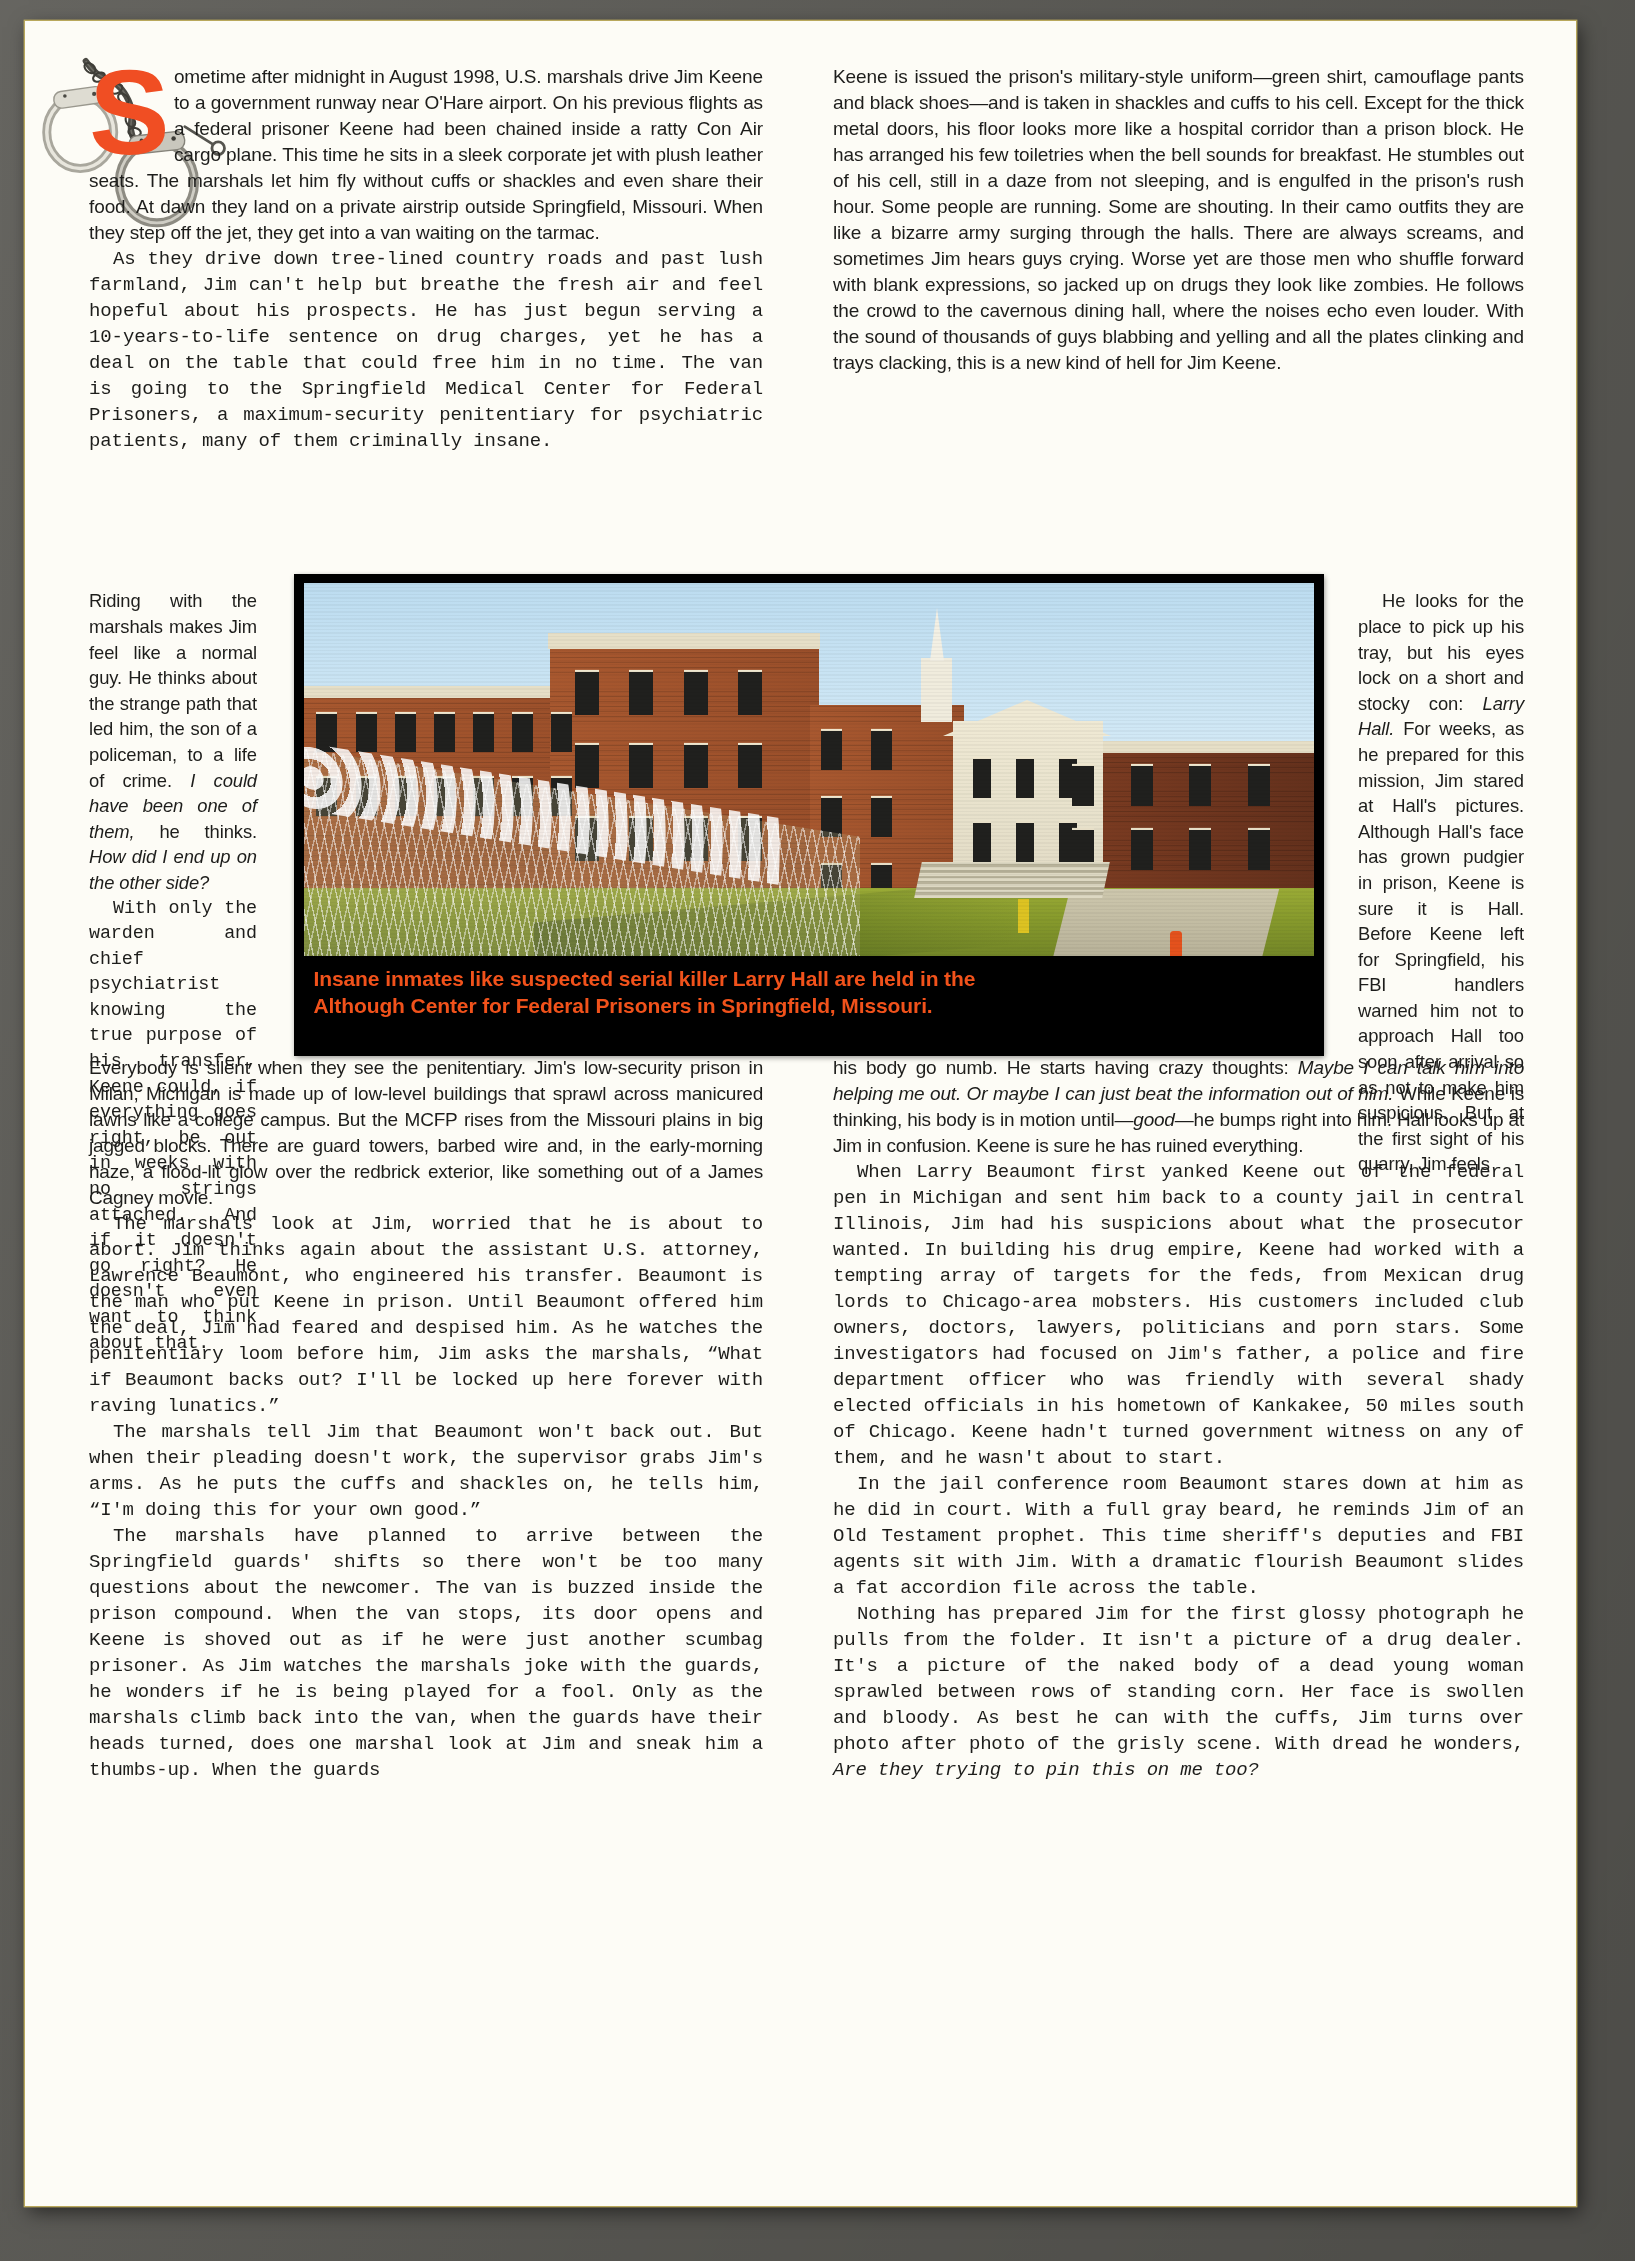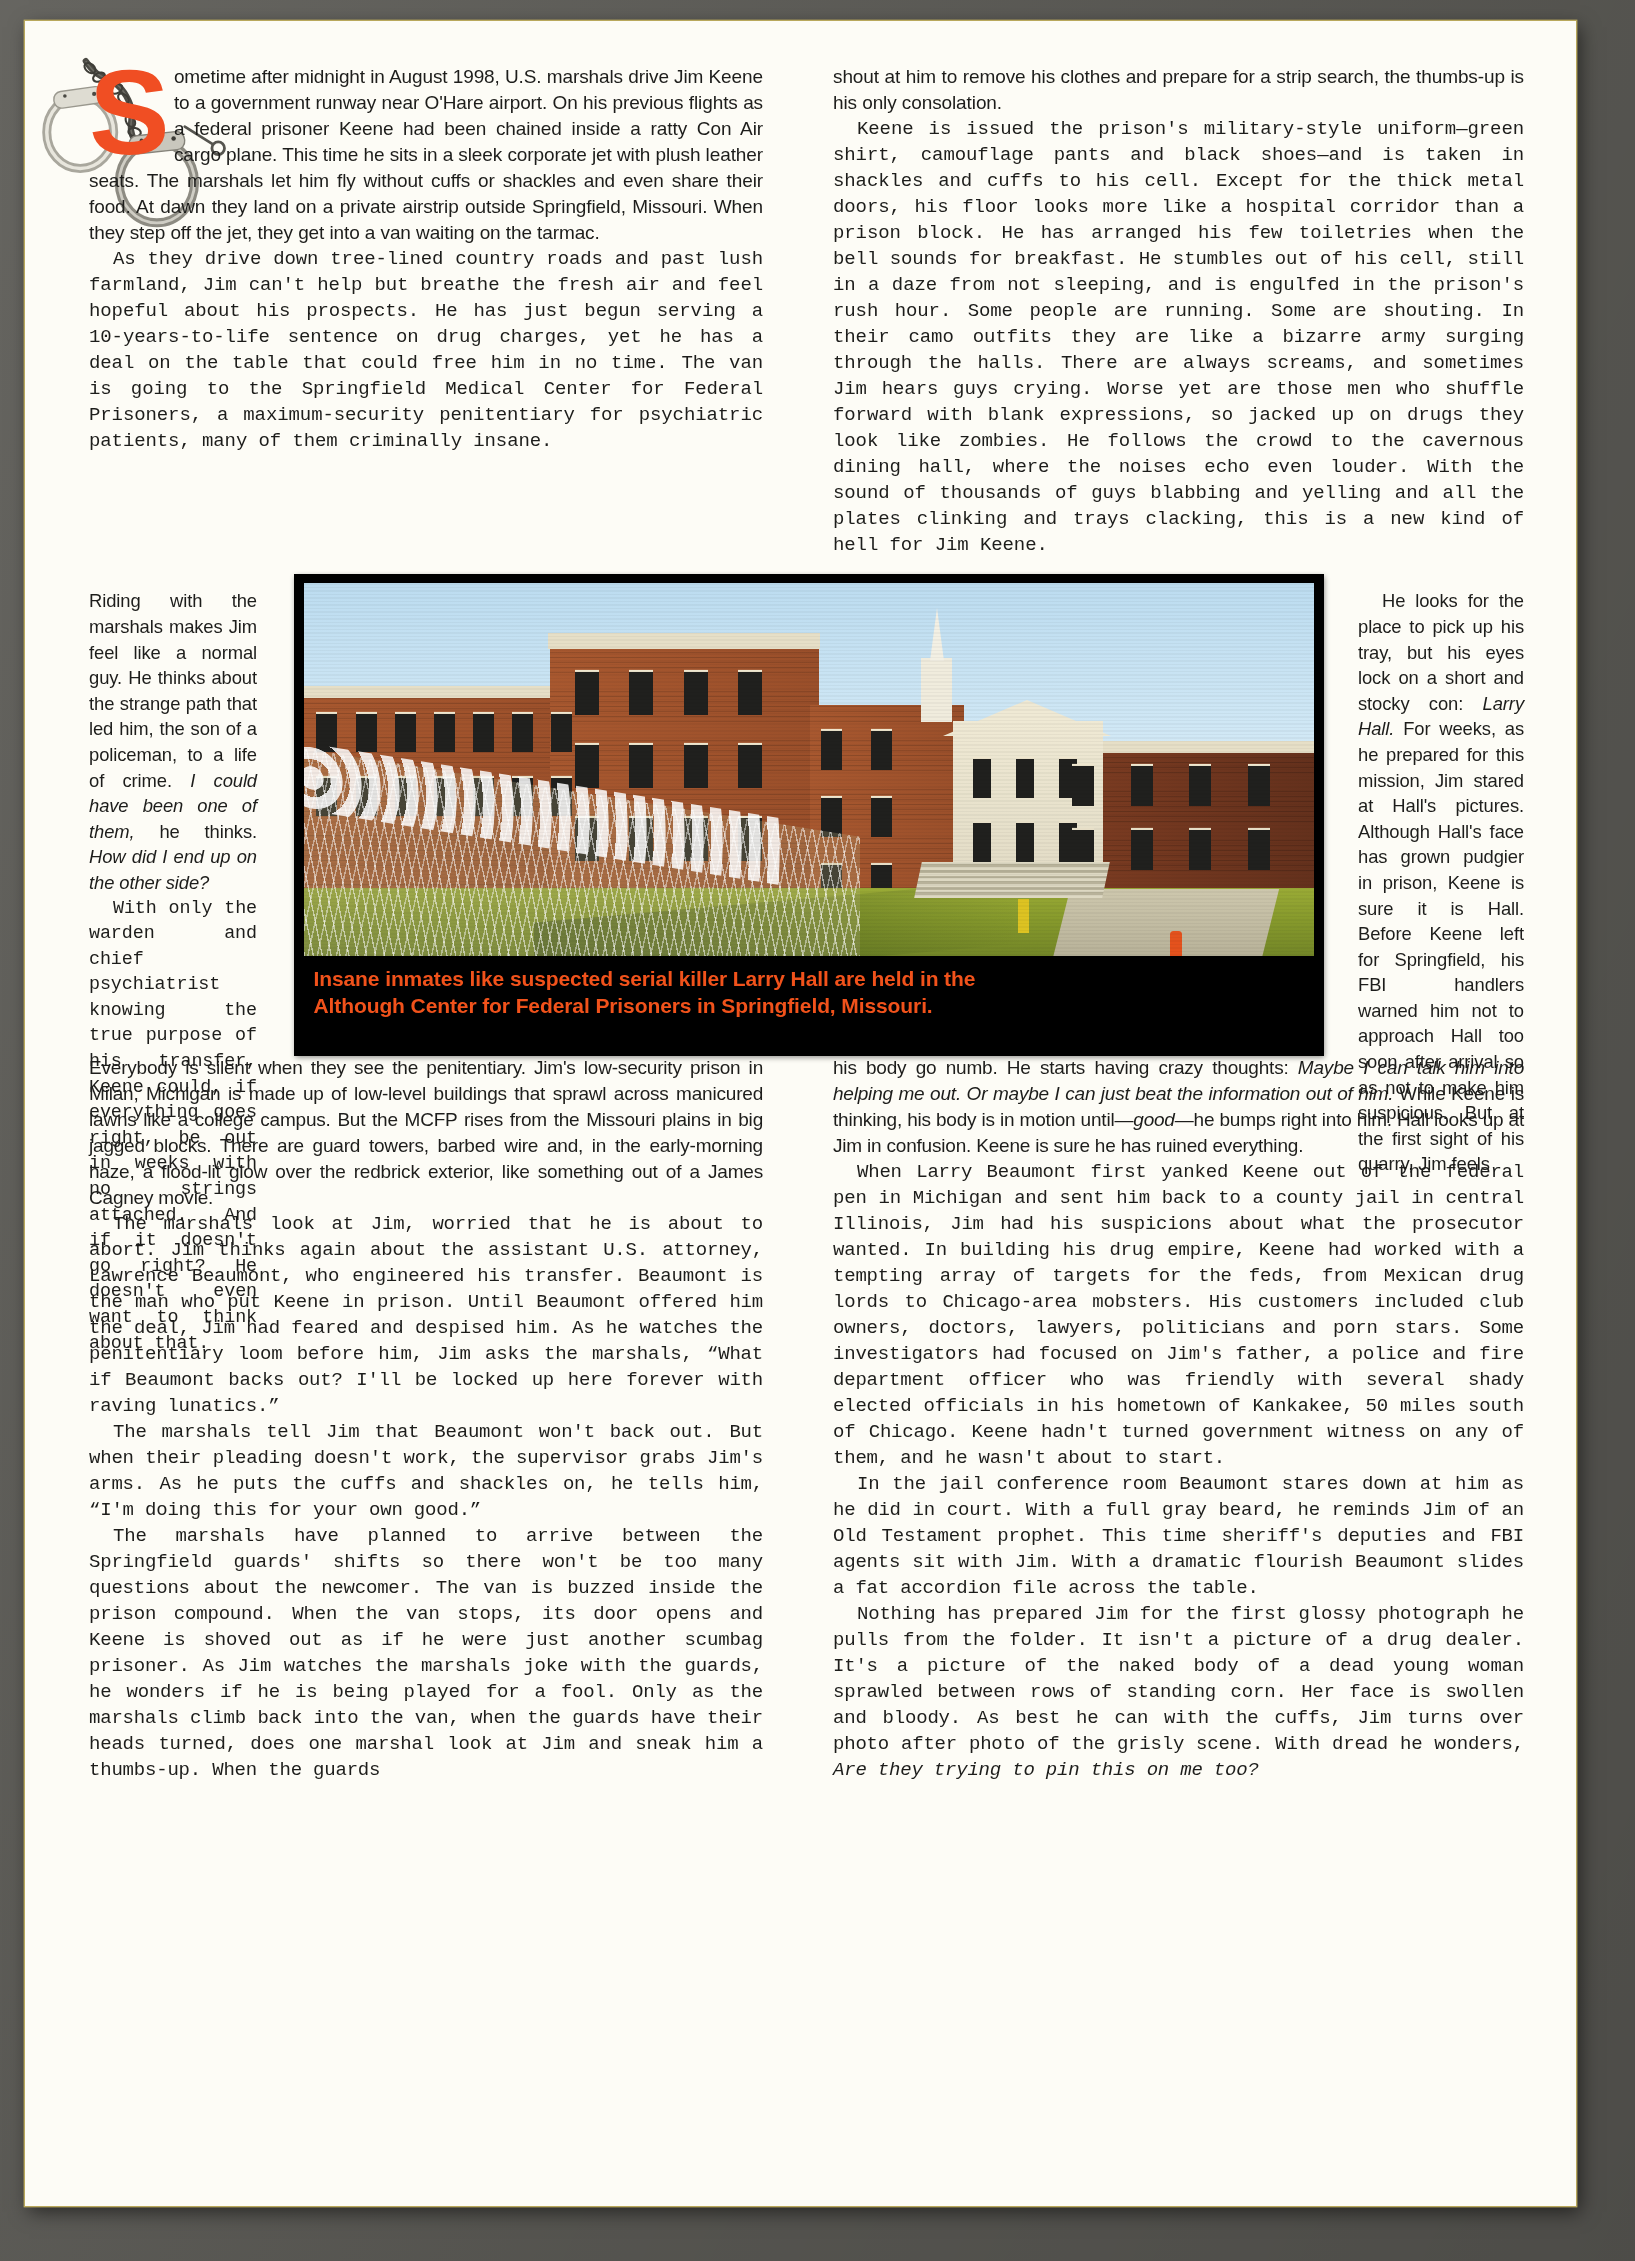--- a/index.html
+++ b/index.html
@@ -258,21 +258,20 @@
         </g>
       </svg>
 
       <div class="col" id="col-top-left">
         <span id="dropcap">S</span>
         <p>ometime after midnight in August 1998, U.S. marshals drive Jim Keene to a government runway near O'Hare airport. On his previous flights as a federal prisoner Keene had been chained inside a ratty Con Air cargo plane. This time he sits in a sleek corporate jet with plush leather seats. The marshals let him fly without cuffs or shackles and even share their food. At dawn they land on a private airstrip outside Springfield, Missouri. When they step off the jet, they get into a van waiting on the tarmac.</p>
         <p>As they drive down tree-lined country roads and past lush farmland, Jim can't help but breathe the fresh air and feel hopeful about his prospects. He has just begun serving a 10-years-to-life sentence on drug charges, yet he has a deal on the table that could free him in no time. The van is going to the Springfield Medical Center for Federal Prisoners, a maximum-security penitentiary for psychiatric patients, many of them criminally insane.</p>
       </div>
 
       <div class="col" id="col-top-right">
-        <p>shout at him to remove his clothes and prepare for a strip search, the thumbs-up is his only consolation.</p>
         <p>Keene is issued the prison's military-style uniform—green shirt, camouflage pants and black shoes—and is taken in shackles and cuffs to his cell. Except for the thick metal doors, his floor looks more like a hospital corridor than a prison block. He has arranged his few toiletries when the bell sounds for breakfast. He stumbles out of his cell, still in a daze from not sleeping, and is engulfed in the prison's rush hour. Some people are running. Some are shouting. In their camo outfits they are like a bizarre army surging through the halls. There are always screams, and sometimes Jim hears guys crying. Worse yet are those men who shuffle forward with blank expressions, so jacked up on drugs they look like zombies. He follows the crowd to the cavernous dining hall, where the noises echo even louder. With the sound of thousands of guys blabbing and yelling and all the plates clinking and trays clacking, this is a new kind of hell for Jim Keene.</p>
       </div>
     </div>
 
     <div id="mid-block">
 
       <div class="col" id="col-mid-left">
         <p>Riding with the marshals makes Jim feel like a normal guy. He thinks about the strange path that led him, the son of a policeman, to a life of crime. <i>I could have been one of them,</i> he thinks. <i>How did I end up on the other side?</i></p>
         <p>With only the warden and chief psychiatrist knowing the true purpose of his transfer, Keene could, if everything goes right, be out in weeks with no strings attached. And if it doesn't go right? He doesn't even want to think about that.</p>
       </div>

